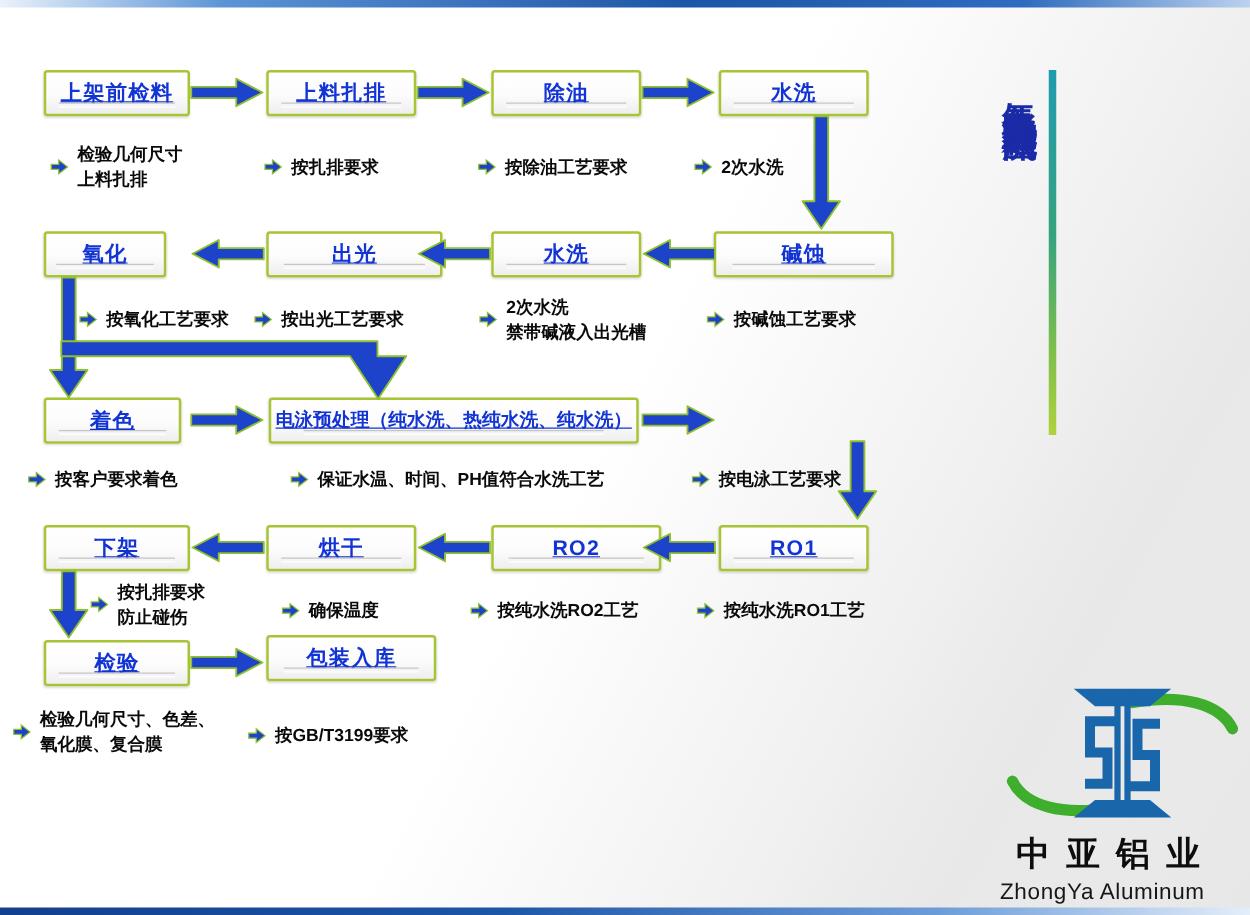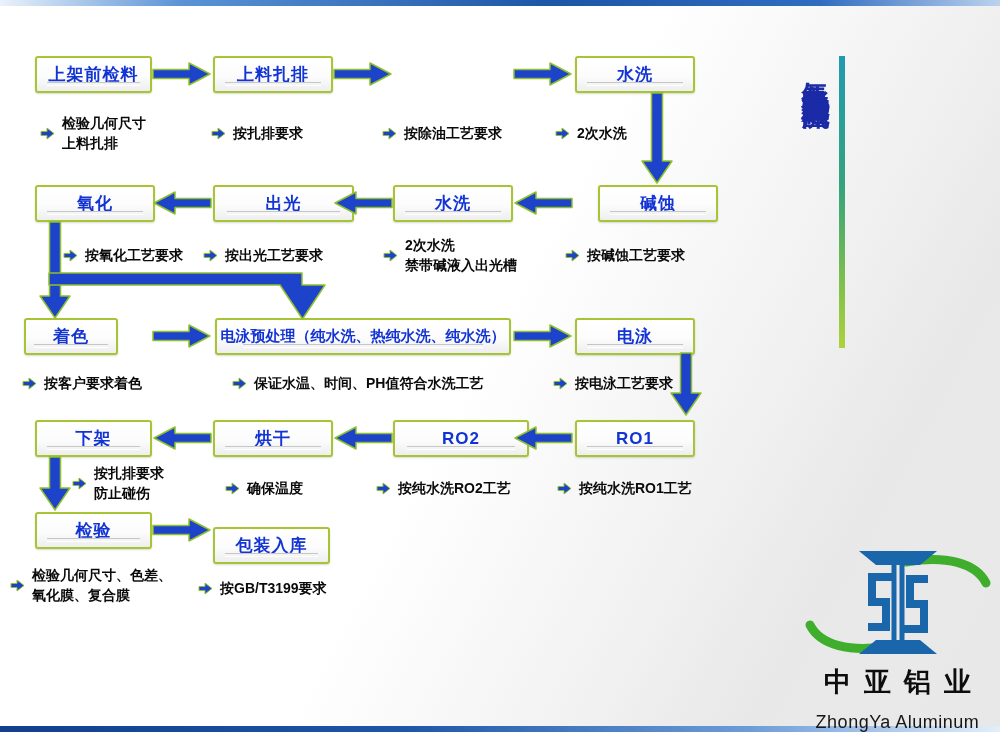--- a/index.html
+++ b/index.html
@@ -19,101 +19,101 @@
     position:absolute;height:37px;box-sizing:border-box;
     border:2px solid #a6c434;border-radius:3px;
     background:linear-gradient(180deg,#ffffff 0%,#fcfcfc 55%,#eeeeee 100%);
     box-shadow:0 1px 2px rgba(0,0,0,.15);
     display:flex;align-items:center;justify-content:center;
   }
   .box::after{
     content:"";position:absolute;left:9%;right:9%;bottom:5px;height:2px;
     border-top:1px solid #c6c6c6;border-bottom:1px solid #ffffff;
   }
-  .box .lbl{font-weight:bold;color:#1334d4;font-size:17px;letter-spacing:1px;white-space:nowrap;}
+  .box .lbl{font-weight:bold;color:#1334d4;font-size:17px;letter-spacing:1px;white-space:nowrap;text-decoration:underline;}
   .box.wide .lbl{font-size:15px;letter-spacing:0;text-align:center;}
 
   .arrow{position:absolute;line-height:0;}
   .arrow svg{overflow:visible;display:block;}
 
   .note{position:absolute;display:flex;align-items:center;gap:7px;}
   .note svg{overflow:visible;flex:0 0 auto;display:block;}
   .note .txt{font-weight:bold;font-size:14px;line-height:20px;color:#0a0a0a;white-space:nowrap;}
 
   .vtitle{
     position:absolute;left:796px;top:60px;height:300px;
     writing-mode:vertical-rl;text-orientation:upright;
     font-size:28px;font-weight:bold;color:#1b2aa6;letter-spacing:2px;white-space:nowrap;
   }
   .vbar{
     position:absolute;left:839px;top:56px;width:6px;height:292px;
     background:linear-gradient(180deg,#1f9bb0 0%,#35a37e 45%,#79bd4e 75%,#aed23b 100%);
   }
 
-  .logo{position:absolute;left:800px;top:545px;width:195px;text-align:center;}
+  .logo{position:absolute;left:800px;top:545px;width:195px;}
   .logo .cn{font-size:27px;font-weight:bold;color:#0d0d0d;letter-spacing:13px;margin-left:13px;white-space:nowrap;}
-  .logo .en{font-size:18px;color:#161616;letter-spacing:.5px;margin-top:12px;white-space:nowrap;}
+  .logo .en{font-size:18px;color:#161616;letter-spacing:.5px;margin-top:2px;white-space:nowrap;}
 </style>
 </head>
 <body>
 
 <div class="slide">
   <div class="edgebar top"></div>
   <div class="edgebar bottom"></div>
 
   <div class="box" style="left:35px;top:56px;width:117px">
       <span class="lbl">上架前检料</span>
     </div>
   <div class="box" style="left:213px;top:56px;width:120px">
       <span class="lbl">上料扎排</span>
     </div>
+  <div class="box" style="left:393px;top:56px;width:120px">
+      <span class="lbl">除油</span>
+    </div>
   <div class="box" style="left:575px;top:56px;width:120px">
       <span class="lbl">水洗</span>
     </div>
 
-  <div class="box" style="left:35px;top:185px;width:120px">
+  <div class="box" style="left:35px;top:185px;width:98px">
       <span class="lbl">氧化</span>
     </div>
   <div class="box" style="left:213px;top:185px;width:141px">
       <span class="lbl">出光</span>
     </div>
   <div class="box" style="left:393px;top:185px;width:120px">
       <span class="lbl">水洗</span>
     </div>
-  <div class="box" style="left:598px;top:185px;width:120px">
+  <div class="box" style="left:571px;top:185px;width:144px">
       <span class="lbl">碱蚀</span>
     </div>
 
-  <div class="box" style="left:24px;top:318px;width:94px">
+  <div class="box" style="left:35px;top:318px;width:110px">
       <span class="lbl">着色</span>
     </div>
   <div class="box wide" style="left:215px;top:318px;width:296px">
       <span class="lbl">电泳预处理（纯水洗、热纯水洗、纯水洗）</span>
     </div>
-  <div class="box" style="left:575px;top:318px;width:120px">
-      <span class="lbl">电泳</span>
-    </div>
 
   <div class="box" style="left:35px;top:420px;width:117px">
       <span class="lbl">下架</span>
     </div>
   <div class="box" style="left:213px;top:420px;width:120px">
       <span class="lbl">烘干</span>
     </div>
   <div class="box" style="left:393px;top:420px;width:136px">
       <span class="lbl">RO2</span>
     </div>
   <div class="box" style="left:575px;top:420px;width:120px">
       <span class="lbl">RO1</span>
     </div>
 
   <div class="box" style="left:35px;top:512px;width:117px">
       <span class="lbl">检验</span>
     </div>
-  <div class="box" style="left:213px;top:527px;width:117px">
+  <div class="box" style="left:213px;top:508px;width:136px">
       <span class="lbl">包装入库</span>
     </div>
 
   <div class="arrow" style="left:153px;top:61px">
       <svg width="58" height="26">
         <path d="M0,8.5 H36 V2 L57,13 L36,24 V17.5 H0 Z" fill="#1d43cb" stroke="#8fc02c" stroke-width="1.5" stroke-linejoin="round"></path>
       </svg>
     </div>
   <div class="arrow" style="left:334px;top:61px">
       <svg width="58" height="26">

